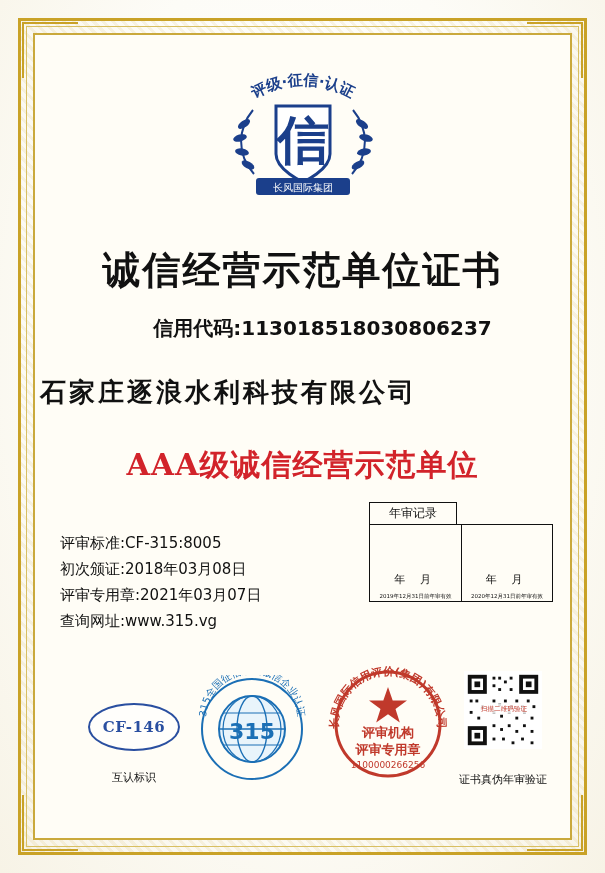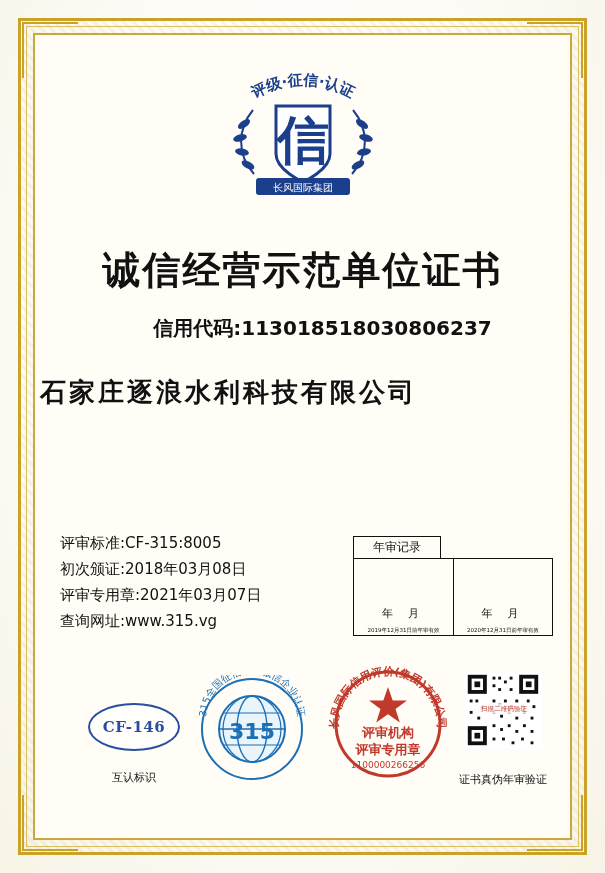--- a/index.html
+++ b/index.html
@@ -143,22 +143,22 @@
     font-size: 15px;
     color: #111111;
     line-height: 26px;
   }
   .details div { white-space: nowrap; }
 
   
   .review-table {
     position: absolute;
     right: 12px;
-    top: 496px;
-    width: 200px;
+    top: 462px;
+    width: 184px;
   }
   .review-title {
     border: 1px solid #111;
     border-bottom: none;
     width: 88px;
     text-align: center;
     font-size: 12px;
     font-family: "DejaVu Sans", sans-serif;
     padding: 2px 0;
     color: #111;
@@ -176,21 +176,21 @@
     box-sizing: border-box;
   }
   .review-cell + .review-cell { border-left: 1px solid #111; }
   .review-cell .ym {
     position: absolute;
     bottom: 14px;
     left: 0;
     right: 0;
     text-align: center;
     font-size: 11px;
-    font-family: Liberation Sans, sans-serif;
+    font-family: Liberation Serif, serif;
     color: #111;
     letter-spacing: 6px;
   }
   .review-cell .note {
     position: absolute;
     bottom: 1px;
     left: 0;
     right: 0;
     text-align: center;
     font-size: 5.5px;
@@ -296,20 +296,21 @@
     </div>
 
     <div class="main-title">诚信经营示范单位证书</div>
 
     <div class="credit-code">
       <span>信用代码:</span><span>113018518030806237</span>
     </div>
 
     <div class="company-name">石家庄逐浪水利科技有限公司</div>
 
+    <div class="award-line">AAA级诚信经营示范单位</div>
 
     <div class="details">
       <div>评审标准:CF-315:8005</div>
       <div>初次颁证:2018年03月08日</div>
       <div>评审专用章:2021年03月07日</div>
       <div>查询网址:www.315.vg</div>
     </div>
 
     <div class="review-table">
       <div class="review-title">年审记录</div>

